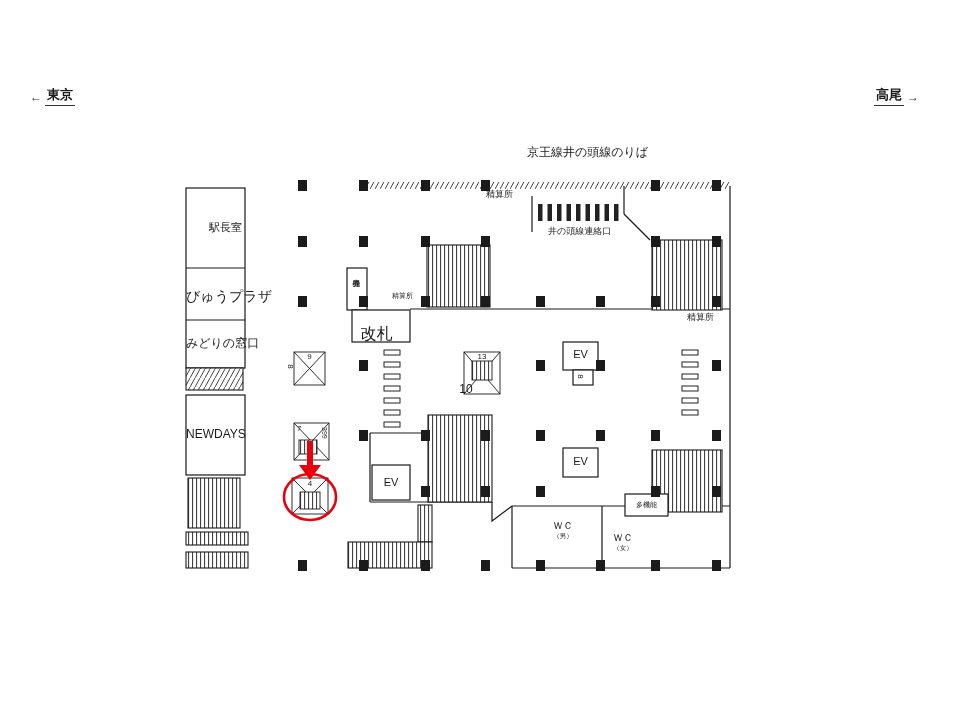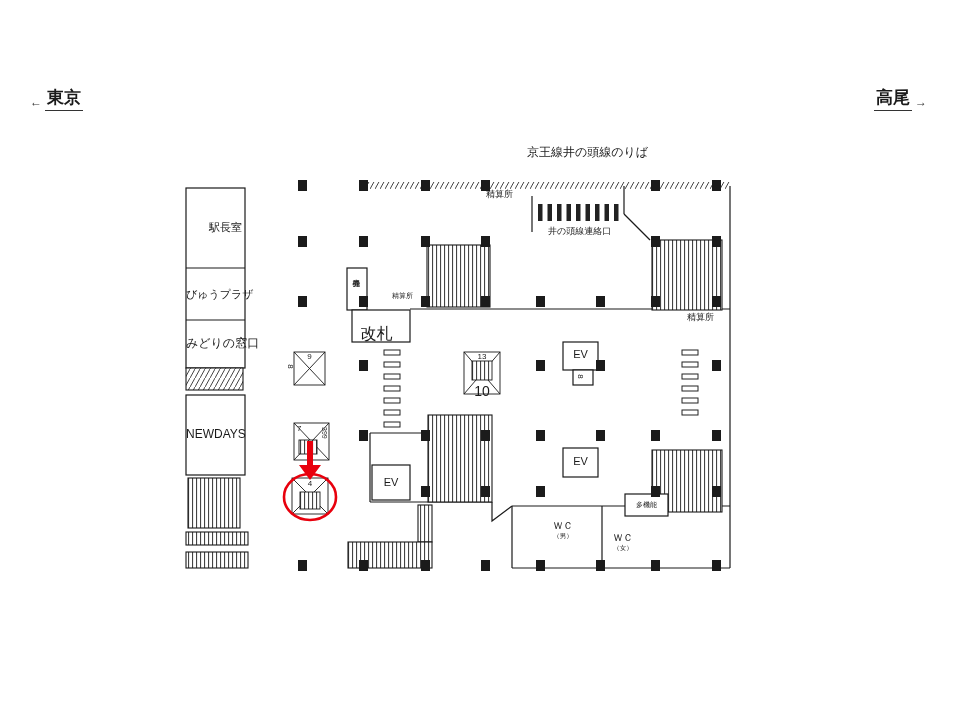--- a/index.html
+++ b/index.html
@@ -5,21 +5,21 @@
   * { margin:0; padding:0; box-sizing:border-box; }
   html,body { width:960px; height:720px; background:#fff; }
   body { font-family:"Liberation Sans","DejaVu Sans",sans-serif; color:#1a1a1a; }
   .stage { position:relative; width:960px; height:720px; overflow:hidden; background:#fff; }
   svg.plan { position:absolute; left:0; top:0; }
   .lbl { position:absolute; line-height:1.15; white-space:nowrap; color:#1a1a1a; }
   .ctr { text-align:center; }
   .vert { writing-mode:vertical-rl; text-orientation:upright; }
   .vert-num { writing-mode:vertical-rl; text-orientation:mixed; }
   .station { display:flex; align-items:flex-end; gap:3px; }
-  .station .name { font-size:17px; font-weight:bold; border-bottom:1.5px solid #333; padding:0 2px 2px; }
+  .station .name { font-size:13px; font-weight:bold; border-bottom:1.5px solid #333; padding:0 2px 2px; }
   .station .arr { font-size:12px; color:#333; padding-bottom:1px; }
 </style>
 </head>
 <body>
 
 <div class="stage">
 
   <svg class="plan" width="960" height="720" viewBox="0 0 960 720">
     <defs>
       <pattern id="stairV" width="4" height="6" patternUnits="userSpaceOnUse">
@@ -189,21 +189,21 @@
     <span class="arr">←</span>
     <span class="name">東京</span>
   </div>
   <div class="lbl station" style="left:874px;top:88px">
     <span class="name">高尾</span>
     <span class="arr">→</span>
   </div>
   <div class="lbl" style="left:527px;top:146px;font-size:12px">京王線井の頭線のりば</div>
 
   <div class="lbl ctr" style="left:186px;top:221px;width:79px;font-size:11px">駅長室</div>
-  <div class="lbl ctr" style="left:186px;top:288px;width:59px;font-size:11px">びゅうプラザ</div>
+  <div class="lbl ctr" style="left:186px;top:288px;width:59px;font-size:14px">びゅうプラザ</div>
   <div class="lbl ctr" style="left:186px;top:337px;width:59px;font-size:12px">みどりの窓口</div>
   <div class="lbl ctr" style="left:186px;top:428px;width:59px;font-size:12px;font-weight:normal">NEWDAYS</div>
 
   <div class="lbl" style="left:486px;top:189px;font-size:9px">精算所</div>
   <div class="lbl" style="left:548px;top:226px;font-size:9px">井の頭線連絡口</div>
   <div class="lbl vert" style="left:351px;top:273px;font-size:7.5px">券売機</div>
   <div class="lbl" style="left:392px;top:292px;font-size:7px">精算所</div>
   <div class="lbl ctr" style="left:352px;top:325px;width:49px;font-size:16px">改札</div>
   <div class="lbl" style="left:687px;top:312px;font-size:9px">精算所</div>
 
@@ -217,19 +217,19 @@
   </div>
   <div class="lbl ctr" style="left:602px;top:532px;width:42px">
     <div style="font-size:10px">ＷＣ</div>
     <div style="font-size:6.5px">（女）</div>
   </div>
   <div class="lbl ctr" style="left:625px;top:501px;width:43px;font-size:7px">多機能</div>
 
   <div class="lbl ctr" style="left:294px;top:352px;width:31px;font-size:8px">9</div>
   <div class="lbl" style="left:288px;top:362px;font-size:8px;transform:rotate(90deg)">8</div>
   <div class="lbl ctr" style="left:464px;top:352px;width:36px;font-size:8px">13</div>
-  <div class="lbl ctr" style="left:464px;top:383px;width:36px;font-size:14px">10</div>
+  <div class="lbl ctr" style="left:448px;top:383px;width:36px;font-size:12px">10</div>
   <div class="lbl" style="left:297px;top:424px;font-size:8px">7</div>
   <div class="lbl vert-num" style="left:320px;top:427px;font-size:7px">399</div>
   <div class="lbl ctr" style="left:292px;top:479px;width:36px;font-size:8px">4</div>
   <div class="lbl" style="left:578px;top:372px;font-size:8px;transform:rotate(90deg)">8</div>
 
 </div>
 
 </body></html>

